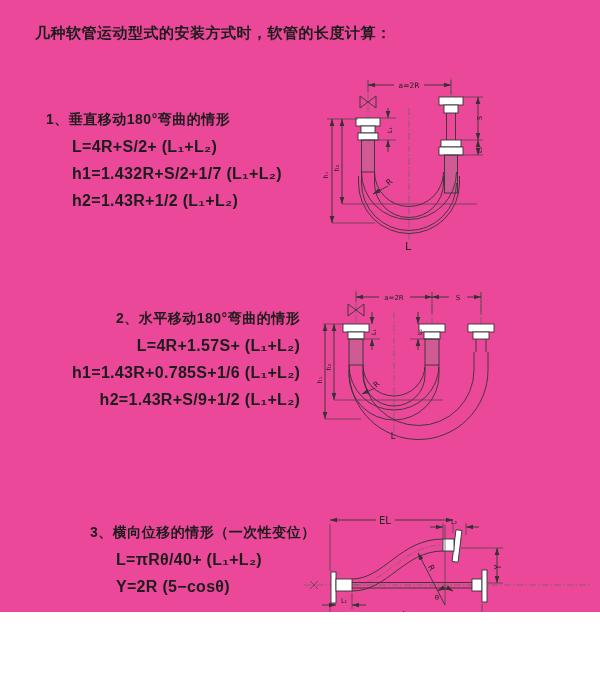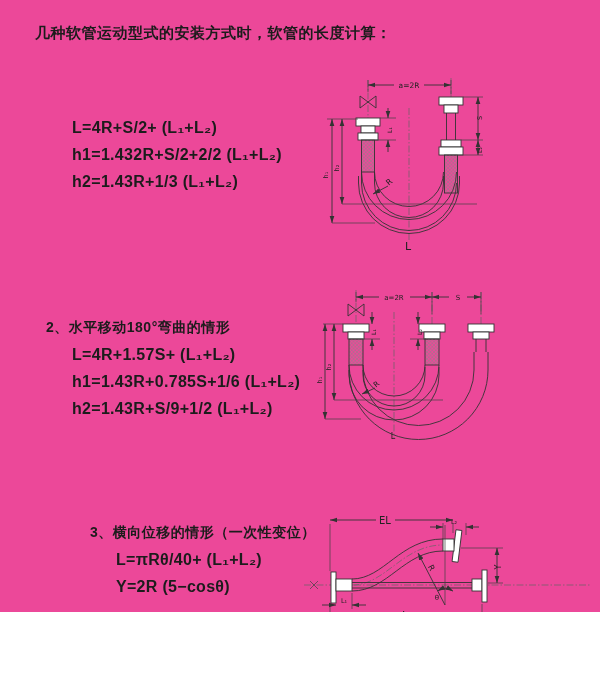--- a/index.html
+++ b/index.html
@@ -17,26 +17,27 @@
   .fit{fill:#fff;stroke:#333;stroke-width:0.9;}
 </style>
 </head>
 <body>
 
 <div id="page">
 
   <div class="title">几种软管运动型式的安装方式时，软管的长度计算：</div>
 
   <div class="section" style="top:110px;">
+    <div class="sec-heading">1、垂直移动180°弯曲的情形</div>
     <div class="formula">L=4R+S/2+ (L₁+L₂)</div>
-    <div class="formula">h1=1.432R+S/2+2/2 (L₁+L₂)</div>
-    <div class="formula">h2=1.43R+1/3 (L₁+L₂)</div>
+    <div class="formula">h1=1.432R+S/2+1/7 (L₁+L₂)</div>
+    <div class="formula">h2=1.43R+1/2 (L₁+L₂)</div>
   </div>
 
-  <div class="section" style="top:318px;">
+  <div class="section" style="top:309px;text-align:right;">
     <div class="sec-heading">2、水平移动180°弯曲的情形</div>
     <div class="formula">L=4R+1.57S+ (L₁+L₂)</div>
     <div class="formula">h1=1.43R+0.785S+1/6 (L₁+L₂)</div>
     <div class="formula">h2=1.43R+S/9+1/2 (L₁+L₂)</div>
   </div>
 
   <div class="section" style="top:523px;margin-left:44px;">
     <div class="sec-heading">3、横向位移的情形（一次性变位）</div>
     <div class="formula">L=πRθ/40+ (L₁+L₂)</div>
     <div class="formula">Y=2R (5−cosθ)</div>

